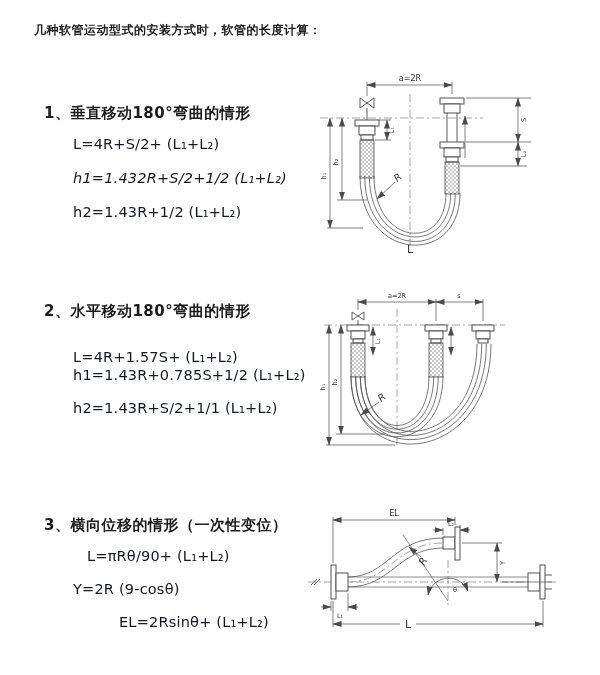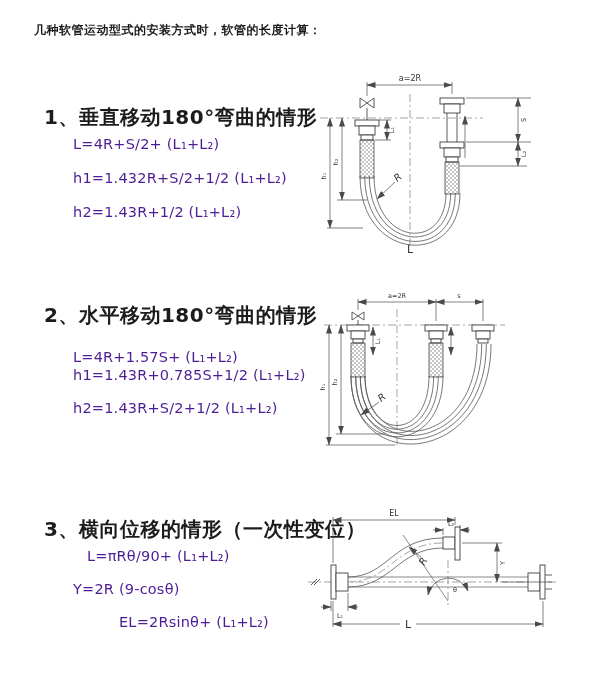--- a/index.html
+++ b/index.html
@@ -1,48 +1,48 @@
 <!DOCTYPE html>
 <html><head>
 <meta charset="utf-8">
 <style>
   * { margin:0; padding:0; box-sizing:border-box; }
   html,body { width:600px; height:675px; background:#ffffff; overflow:hidden; }
   body { font-family:"DejaVu Sans","Liberation Sans",sans-serif; color:#1c1c1c; position:relative; }
   .abs { position:absolute; }
   .title { left:34px; top:22px; font-size:12px; font-weight:600; letter-spacing:0.5px; }
-  .heading { font-size:20px; font-weight:600; letter-spacing:0.5px; }
-  .formula { font-size:14.5px; font-weight:400; color:#4c1d95; letter-spacing:0.2px; }
+  .heading { font-size:15px; font-weight:600; letter-spacing:0.5px; }
+  .formula { font-size:14.5px; font-weight:400; color:#0f172a; letter-spacing:0.2px; }
   svg { position:absolute; overflow:visible; }
   svg text { font-family:"DejaVu Sans","Liberation Sans",sans-serif; fill:#333; }
   .ln  { stroke:#4a4a4a; stroke-width:0.9; fill:none; }
   .thin{ stroke:#5a5a5a; stroke-width:0.7; fill:none; }
   .dim { stroke:#4a4a4a; stroke-width:0.7; fill:none; }
   .cl  { stroke:#6a6a6a; stroke-width:0.6; fill:none; stroke-dasharray:8 3 2 3; }
   .hose{ stroke:#555; stroke-width:0.8; fill:none; }
   .fit { stroke:#3f3f3f; stroke-width:0.9; fill:#fff; }
   .lbl { font-size:8px; }
   .lbl-sm { font-size:6.5px; }
   .lbl-r { font-size:10px; font-style:italic; }
   .lbl-L { font-size:11px; }
 </style>
 </head>
 <body>
 
 <div class="abs title">几种软管运动型式的安装方式时，软管的长度计算：</div>
 
 <div class="abs heading" style="left:44px; top:104px;">1、垂直移动180°弯曲的情形</div>
 <div class="abs formula" style="left:73px; top:136px;">L=4R+S/2+ (L₁+L₂)</div>
-<div class="abs formula" style="left:73px; top:170px;">h1=1.432R+S/2+1/2 (L₁+L₂)</div>
+<div class="abs formula" style="left:73px; top:170px;font-style:italic;">h1=1.432R+S/2+1/2 (L₁+L₂)</div>
 <div class="abs formula" style="left:73px; top:204px;">h2=1.43R+1/2 (L₁+L₂)</div>
 
 <div class="abs heading" style="left:44px; top:302px;">2、水平移动180°弯曲的情形</div>
 <div class="abs formula" style="left:73px; top:334px;margin-top:15px;">L=4R+1.57S+ (L₁+L₂)</div>
 <div class="abs formula" style="left:73px; top:367px;">h1=1.43R+0.785S+1/2 (L₁+L₂)</div>
-<div class="abs formula" style="left:73px; top:400px;">h2=1.43R+S/2+1/2 (L₁+L₂)</div>
+<div class="abs formula" style="left:73px; top:400px;">h2=1.43R+S/2+1/1 (L₁+L₂)</div>
 
 <div class="abs heading" style="left:44px; top:516px;">3、横向位移的情形（一次性变位）</div>
 <div class="abs formula" style="left:87px; top:548px;">L=πRθ/90+ (L₁+L₂)</div>
 <div class="abs formula" style="left:73px; top:581px;">Y=2R (9-cosθ)</div>
 <div class="abs formula" style="left:73px; top:614px;margin-left:46px;">EL=2Rsinθ+ (L₁+L₂)</div>
 
 <svg style="left:315px; top:70px;" width="270" height="185" viewBox="0 0 270 185">
   <defs>
     <marker id="ar1" markerWidth="9" markerHeight="6" refX="8.5" refY="3" orient="auto-start-reverse" markerUnits="userSpaceOnUse">
       <path d="M0,0 L9,3 L0,6 z" fill="#4a4a4a"></path>

